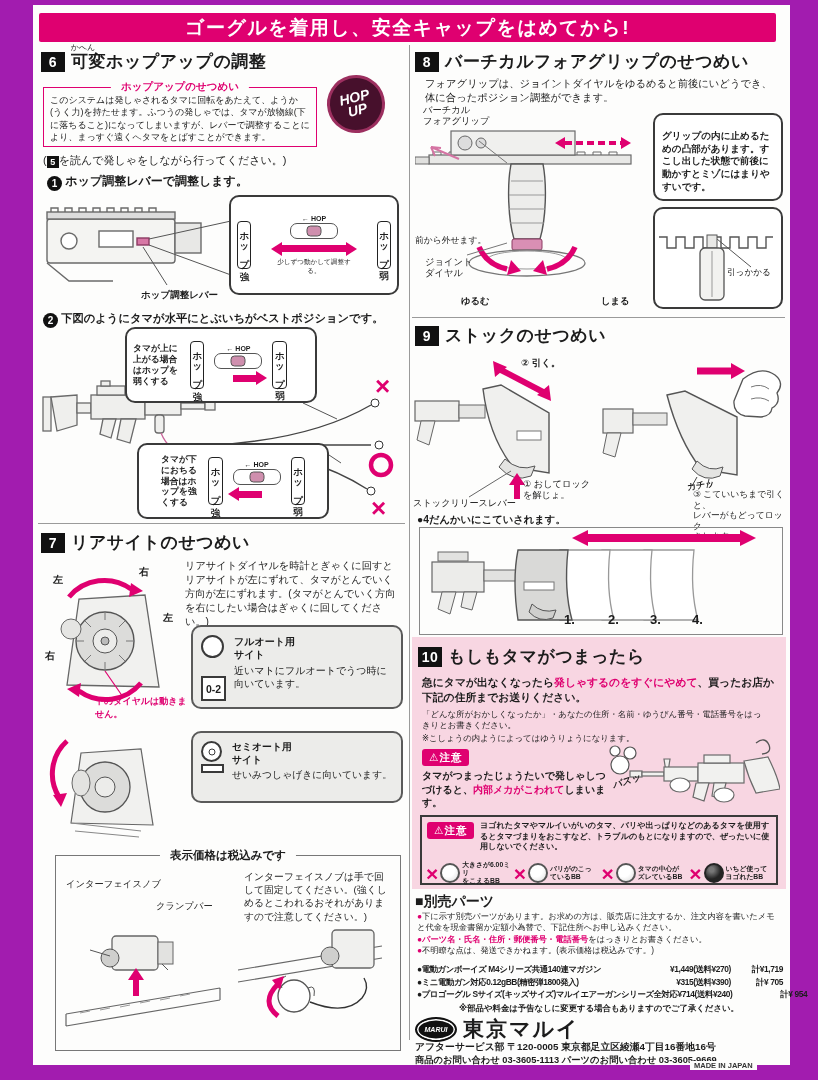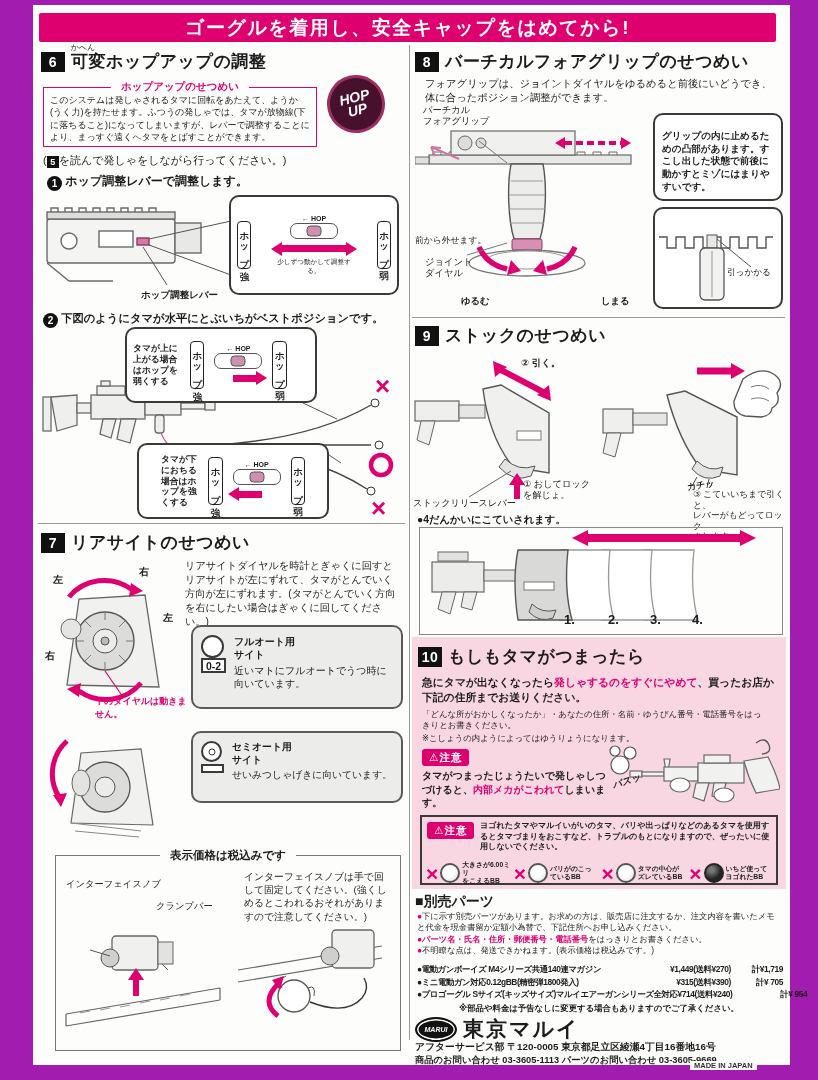--- a/index.html
+++ b/index.html
@@ -35,22 +35,22 @@
               padding:1.5px 7px;border-radius:3px;letter-spacing:1px;white-space:nowrap;}
   .hline{background:#9a9a9a;height:1px;}
   .vline{background:#9a9a9a;width:1px;}
   .bb{width:16px;height:16px;border-radius:50%;border:2px solid #555;display:inline-block;flex:none;
       background:radial-gradient(circle at 35% 30%, #ffffff 45%, #dcdcdc);}
   .bb.dark{background:radial-gradient(circle at 35% 30%, #777 15%, #242424 60%);border-color:#242424;}
   .x{color:var(--pk);font-size:21px;font-weight:bold;line-height:1;flex:none;}
   .bbg{display:flex;align-items:center;gap:2px;width:88px;}
   .bblabel{font-size:6.8px;line-height:1.2;font-weight:bold;}
   .aphole{width:23px;height:23px;border:2.5px solid #3a3a3a;border-radius:50%;background:#fff;box-sizing:border-box;}
-  .apnum{width:25px;height:15px;border:2px solid #3a3a3a;font-size:10.5px;font-weight:bold;display:flex;
-         align-items:center;justify-content:center;background:#fff;box-sizing:border-box;margin-top:0;}
+  .apnum{width:25px;height:25px;border:2px solid #3a3a3a;font-size:10.5px;font-weight:bold;display:flex;
+         align-items:center;justify-content:center;background:#fff;box-sizing:border-box;margin-top:18px;}
   .hopbadge{border-radius:50%;background:#47102c;border:3px solid #9c2f5f;color:#fff;display:flex;flex-direction:column;
             align-items:center;justify-content:center;font-weight:bold;font-style:italic;transform:rotate(-14deg);line-height:.95;}
   .tiny{font-size:7px;}
   svg text{font-family:"Liberation Sans","DejaVu Sans",sans-serif;}
   .ovallogo{width:38px;height:21px;border-radius:50%;background:#111;color:#fff;display:flex;align-items:center;
             justify-content:center;font-size:7px;font-weight:bold;font-style:italic;border:2px solid #111;box-shadow:inset 0 0 0 1.5px #fff;}
 </style>
 </head>
 <body>
 

